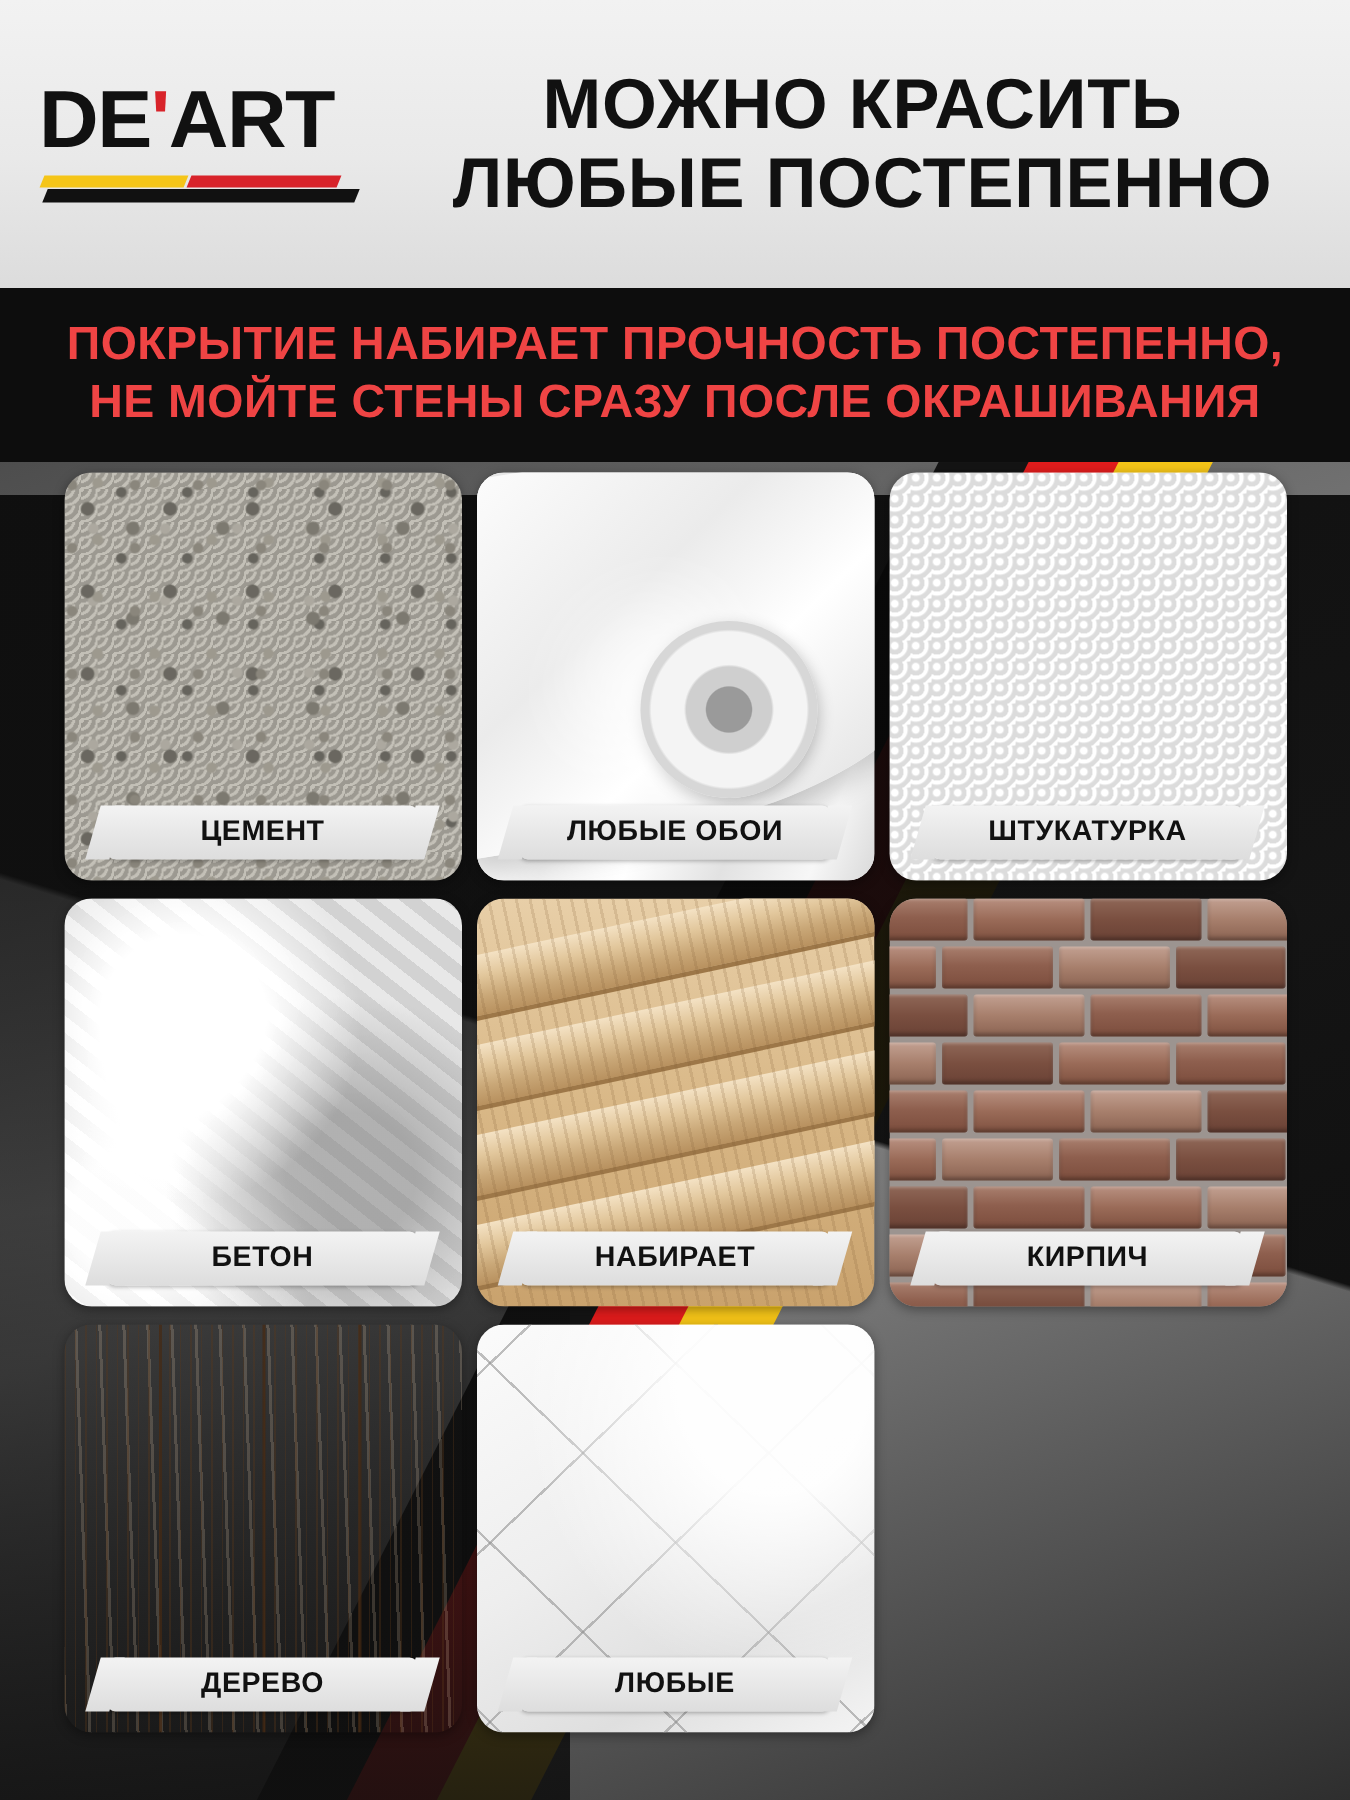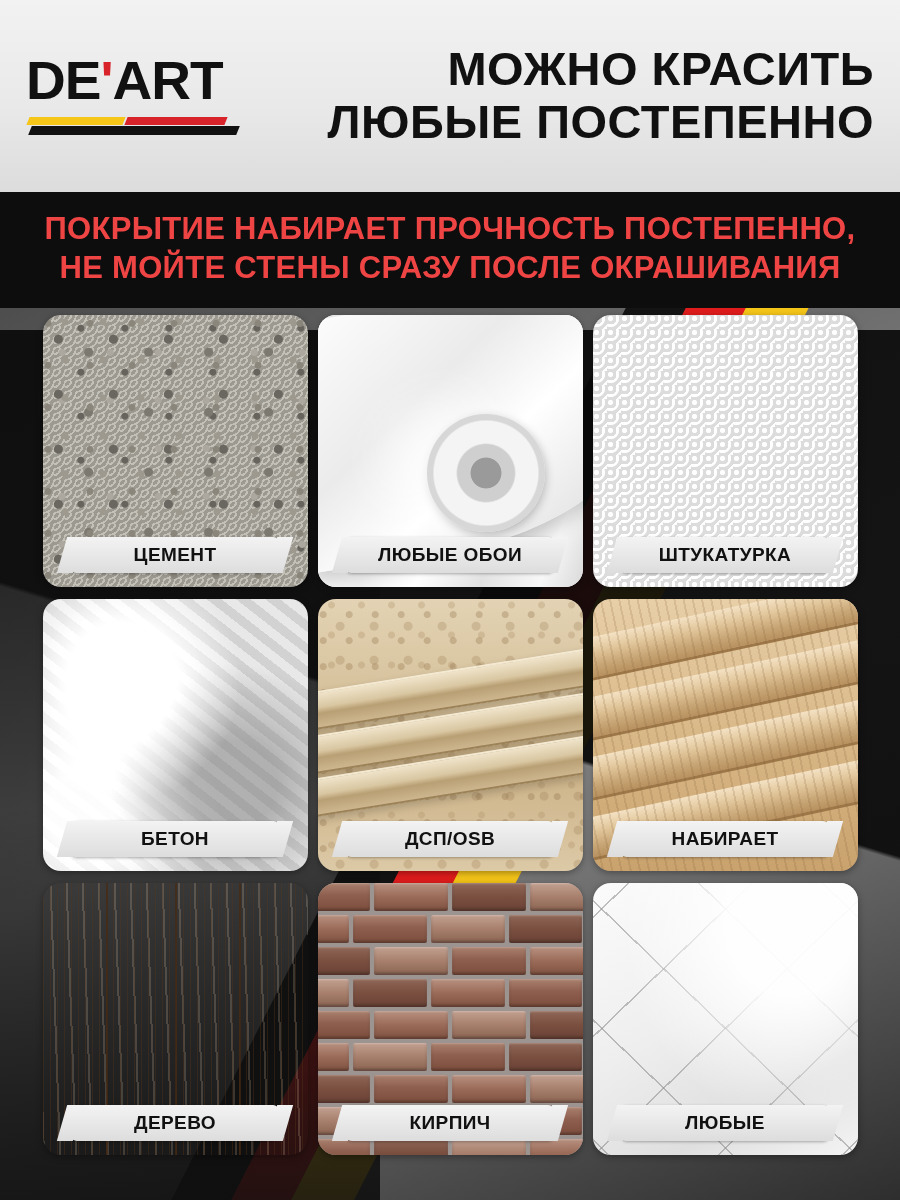--- a/index.html
+++ b/index.html
@@ -96,21 +96,21 @@
     width: 100%;
     height: 8px;
     transform: skewX(-22deg);
   }
   .logo-bars .b-gold  { top: 0;   background: #f5c518; width: 96px; left: 2px;}
   .logo-bars .b-red   { top: 0;   background: #d8232a; width: 100px; left: 100px; }
   .logo-bars .b-black { top: 9px; background: #111; width: 208px; left: 4px; height: 9px;}
 
   .header-title {
     flex: 1;
-    text-align: right;
+    text-align: center;
     padding-left: 18px;
   }
   .header-title .line {
     font-family: "Liberation Sans", sans-serif;
     font-weight: bold;
     font-size: 47px;
     line-height: 1.12;
     color: #111;
     letter-spacing: 0.5px;
     white-space: nowrap;
@@ -395,112 +395,103 @@
     <div class="tile">
       <div class="surface tex-plaster"></div>
       <div class="label">ШТУКАТУРКА</div>
     </div>
 
     <div class="tile">
       <div class="surface tex-concrete"></div>
       <div class="label">БЕТОН</div>
     </div>
 
-    <div class="tile">
-      <div class="surface tex-osb">
-        <div class="speckle"></div>
-        <div class="board b1"></div>
-        <div class="board b2"></div>
-        <div class="board b3"></div>
-      </div>
-      <div class="label">ДСП/OSB</div>
-    </div>
 
     <div class="tile">
       <div class="surface tex-lining">
         <div class="plank p1"></div>
         <div class="plank p2"></div>
         <div class="plank p3"></div>
         <div class="plank p4"></div>
         <div class="grain"></div>
       </div>
       <div class="label">НАБИРАЕТ</div>
     </div>
 
     <div class="tile">
+      <div class="surface tex-brick">
+        <div class="row" style="top:0px;">
+            <div class="brick"></div>
+            <div class="brick v2"></div>
+            <div class="brick v3"></div>
+            <div class="brick v4"></div>
+          </div>
+        <div class="row" style="top:32px; left:-16%;">
+            <div class="brick v2"></div>
+            <div class="brick"></div>
+            <div class="brick v4"></div>
+            <div class="brick v3"></div>
+          </div>
+        <div class="row" style="top:64px;">
+            <div class="brick v3"></div>
+            <div class="brick v4"></div>
+            <div class="brick"></div>
+            <div class="brick v2"></div>
+          </div>
+        <div class="row" style="top:96px; left:-16%;">
+            <div class="brick v4"></div>
+            <div class="brick v3"></div>
+            <div class="brick v2"></div>
+            <div class="brick"></div>
+          </div>
+        <div class="row" style="top:128px;">
+            <div class="brick"></div>
+            <div class="brick v2"></div>
+            <div class="brick v4"></div>
+            <div class="brick v3"></div>
+          </div>
+        <div class="row" style="top:160px; left:-16%;">
+            <div class="brick v2"></div>
+            <div class="brick v4"></div>
+            <div class="brick"></div>
+            <div class="brick v3"></div>
+          </div>
+        <div class="row" style="top:192px;">
+            <div class="brick v3"></div>
+            <div class="brick"></div>
+            <div class="brick v2"></div>
+            <div class="brick v4"></div>
+          </div>
+        <div class="row" style="top:224px; left:-16%;">
+            <div class="brick v4"></div>
+            <div class="brick v2"></div>
+            <div class="brick v3"></div>
+            <div class="brick"></div>
+          </div>
+        <div class="row" style="top:256px;">
+            <div class="brick"></div>
+            <div class="brick v3"></div>
+            <div class="brick v4"></div>
+            <div class="brick v2"></div>
+          </div>
+      </div>
+      <div class="label">КИРПИЧ</div>
+    </div>
+
+    <div class="tile">
       <div class="surface tex-wood">
         <div class="grain"></div>
         <div class="seam" style="left:24%"></div>
         <div class="seam" style="left:50%"></div>
         <div class="seam" style="left:74%"></div>
       </div>
       <div class="label">ДЕРЕВО</div>
     </div>
 
     <div class="tile">
-      <div class="surface tex-brick">
-        <div class="row" style="top:0px;">
-            <div class="brick"></div>
-            <div class="brick v2"></div>
-            <div class="brick v3"></div>
-            <div class="brick v4"></div>
-          </div>
-        <div class="row" style="top:32px; left:-16%;">
-            <div class="brick v2"></div>
-            <div class="brick"></div>
-            <div class="brick v4"></div>
-            <div class="brick v3"></div>
-          </div>
-        <div class="row" style="top:64px;">
-            <div class="brick v3"></div>
-            <div class="brick v4"></div>
-            <div class="brick"></div>
-            <div class="brick v2"></div>
-          </div>
-        <div class="row" style="top:96px; left:-16%;">
-            <div class="brick v4"></div>
-            <div class="brick v3"></div>
-            <div class="brick v2"></div>
-            <div class="brick"></div>
-          </div>
-        <div class="row" style="top:128px;">
-            <div class="brick"></div>
-            <div class="brick v2"></div>
-            <div class="brick v4"></div>
-            <div class="brick v3"></div>
-          </div>
-        <div class="row" style="top:160px; left:-16%;">
-            <div class="brick v2"></div>
-            <div class="brick v4"></div>
-            <div class="brick"></div>
-            <div class="brick v3"></div>
-          </div>
-        <div class="row" style="top:192px;">
-            <div class="brick v3"></div>
-            <div class="brick"></div>
-            <div class="brick v2"></div>
-            <div class="brick v4"></div>
-          </div>
-        <div class="row" style="top:224px; left:-16%;">
-            <div class="brick v4"></div>
-            <div class="brick v2"></div>
-            <div class="brick v3"></div>
-            <div class="brick"></div>
-          </div>
-        <div class="row" style="top:256px;">
-            <div class="brick"></div>
-            <div class="brick v3"></div>
-            <div class="brick v4"></div>
-            <div class="brick v2"></div>
-          </div>
-      </div>
-      <div class="label">КИРПИЧ</div>
-    </div>
-
-    <div class="tile">
       <div class="surface tex-tile">
         <div class="lines"></div>
         <div class="gloss"></div>
       </div>
       <div class="label">ЛЮБЫЕ</div>
     </div>
 
   </div>
 </div>
 

